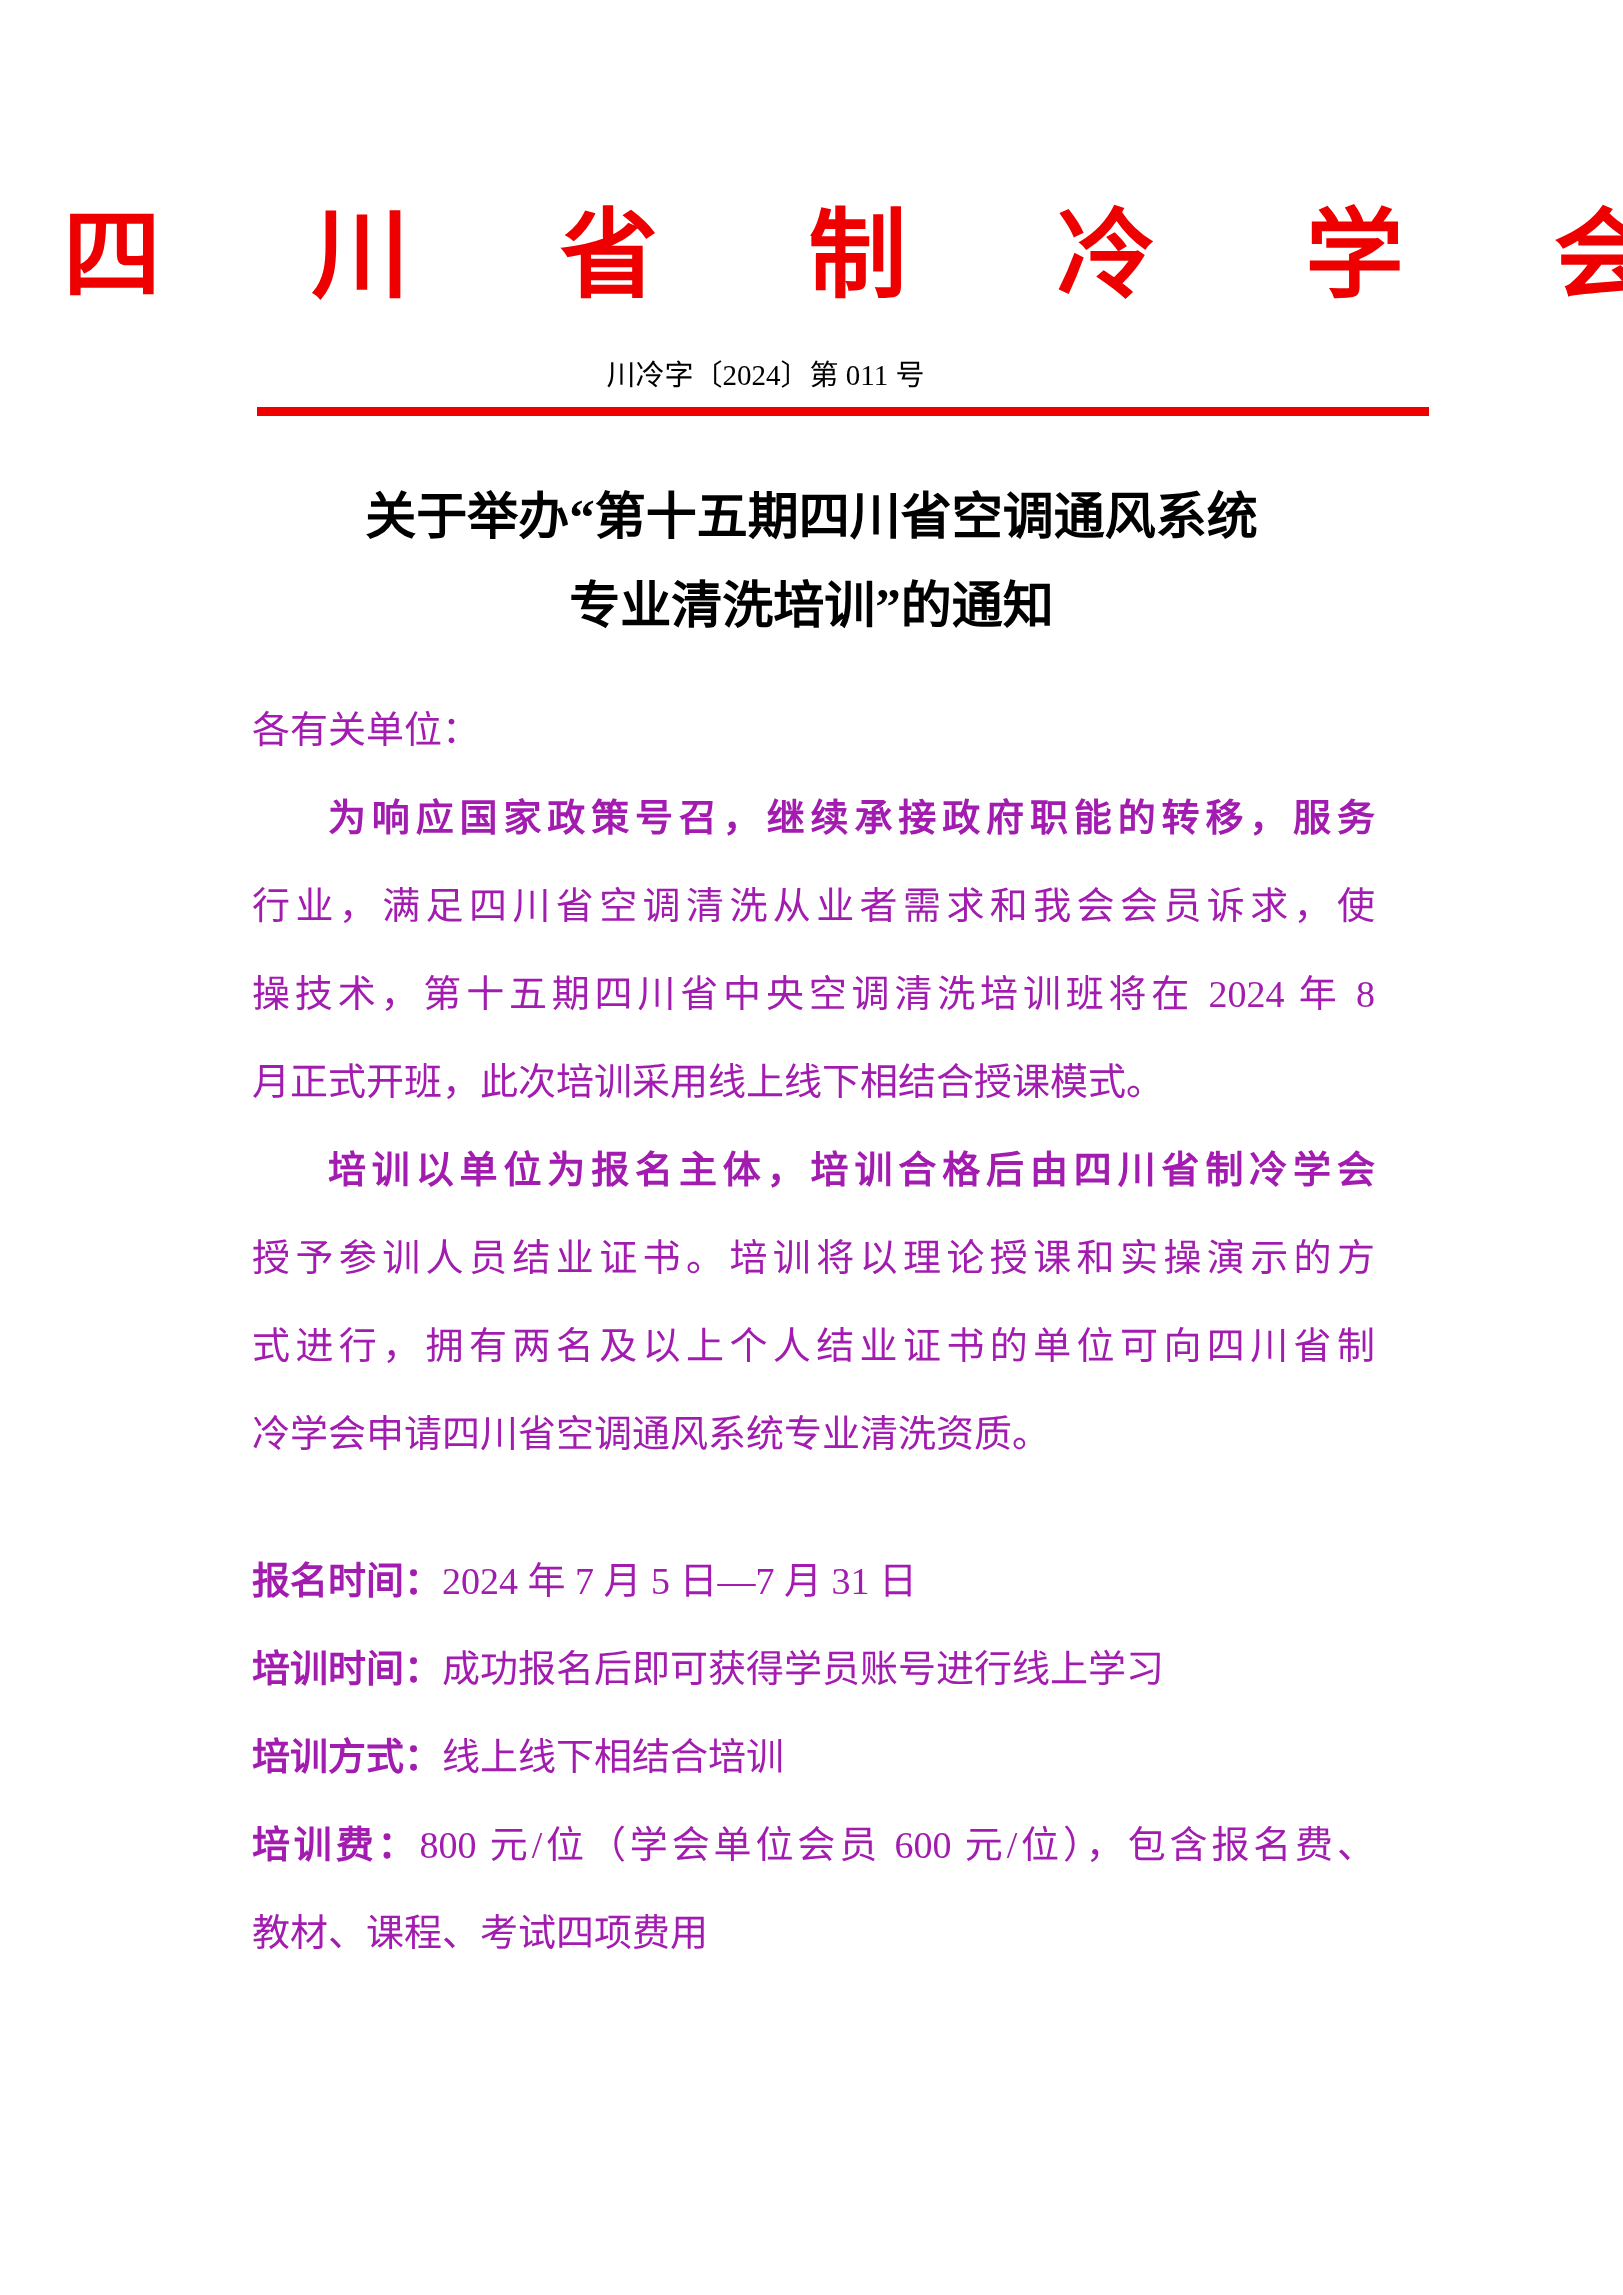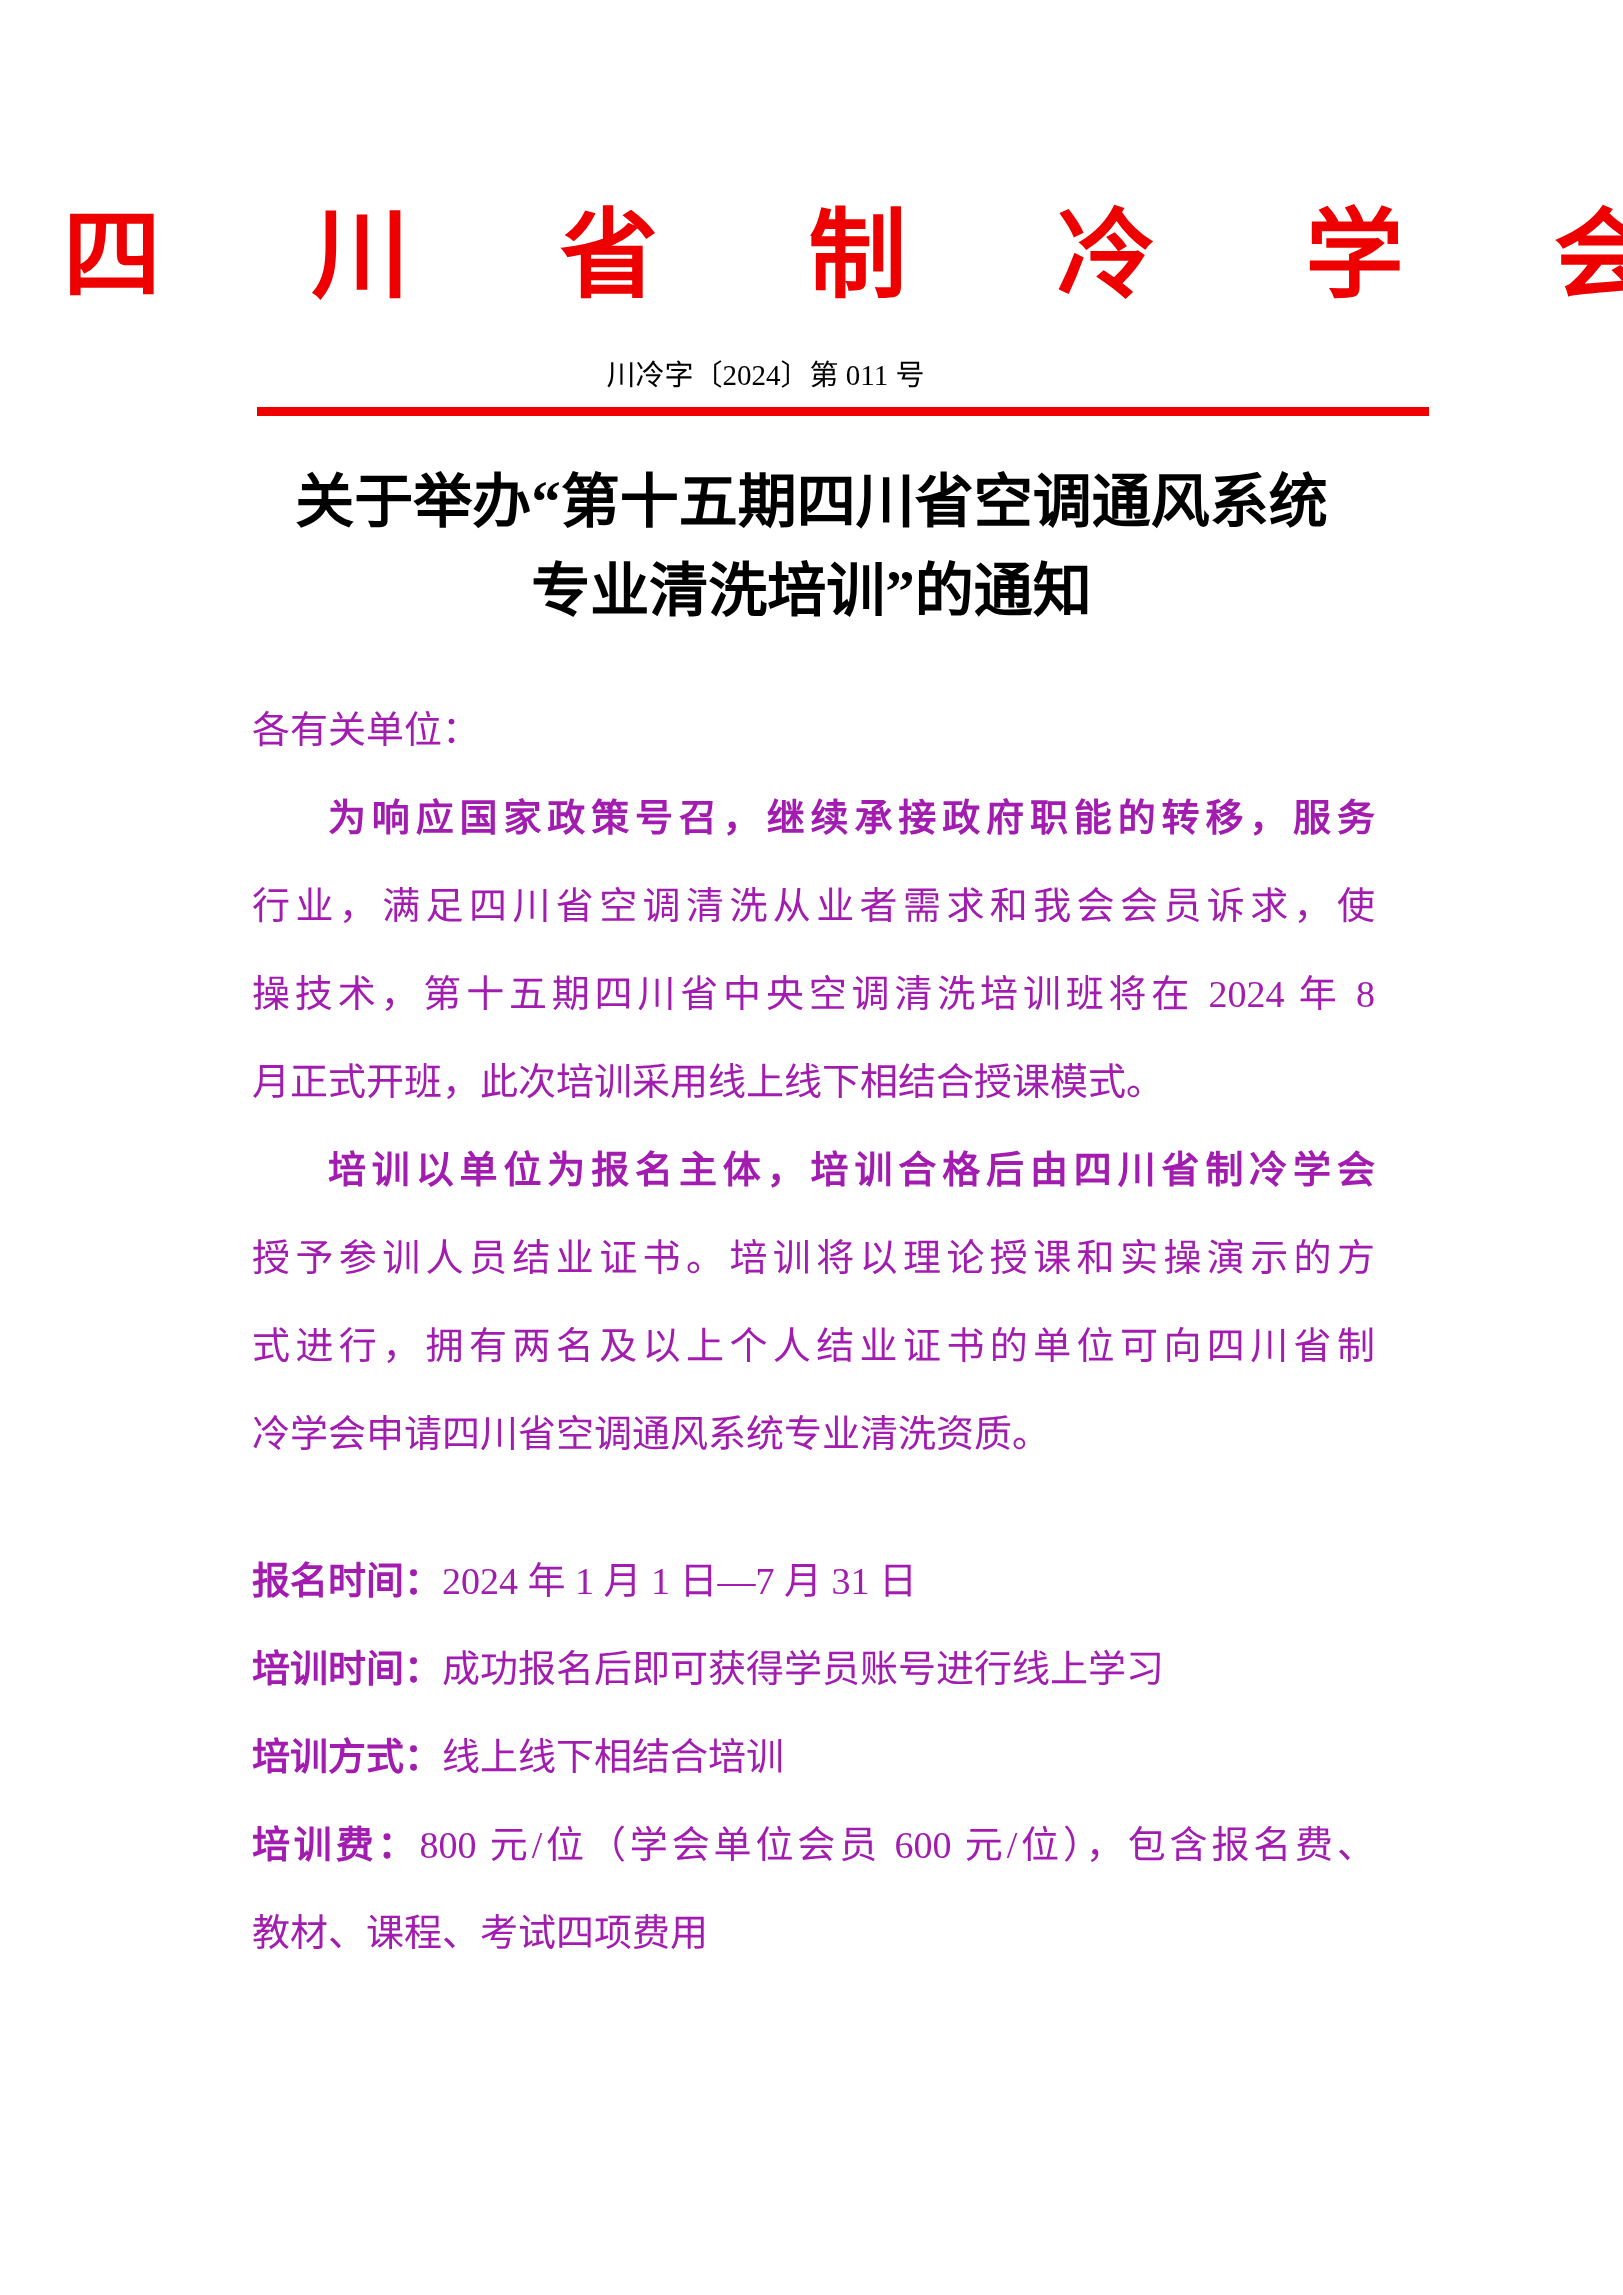--- a/index.html
+++ b/index.html
@@ -47,25 +47,25 @@
     position: absolute;
     top: 407px;
     left: 257px;
     width: 1172px;
     height: 9.2px;
     background: #f10000;
   }
   
   .notice-title {
     position: absolute;
-    top: 458px;
+    top: 473px;
     left: 0;
     width: 1623px;
     text-align: center;
-    font-size: 59px;
+    font-size: 51px;
     line-height: 89px;
     font-weight: 600;
     color: #000000;
   }
   
   .body-block {
     position: absolute;
     top: 686px;
     left: 252px;
     width: 1123px;
@@ -119,21 +119,21 @@
     <div class="line">月正式开班，此次培训采用线上线下相结合授课模式。</div>
 
     <div class="line justify indent">培训以单位为报名主体，培训合格后由四川省制冷学会</div>
     <div class="line justify">授予参训人员结业证书。培训将以理论授课和实操演示的方</div>
     <div class="line justify">式进行，拥有两名及以上个人结业证书的单位可向四川省制</div>
     <div class="line">冷学会申请四川省空调通风系统专业清洗资质。</div>
 
     <div class="spacer"></div>
 
     <div class="line">
-      <span class="label">报名时间：</span><span>2024 年 1 月 1 日—7 月 31 日</span>
+      <span class="label">报名时间：</span><span>2024 年 7 月 5 日—7 月 31 日</span>
     </div>
 
     <div class="line">
       <span class="label">培训时间：</span><span>成功报名后即可获得学员账号进行线上学习</span>
     </div>
 
     <div class="line">
       <span class="label">培训方式：</span><span>线上线下相结合培训</span>
     </div>
 

